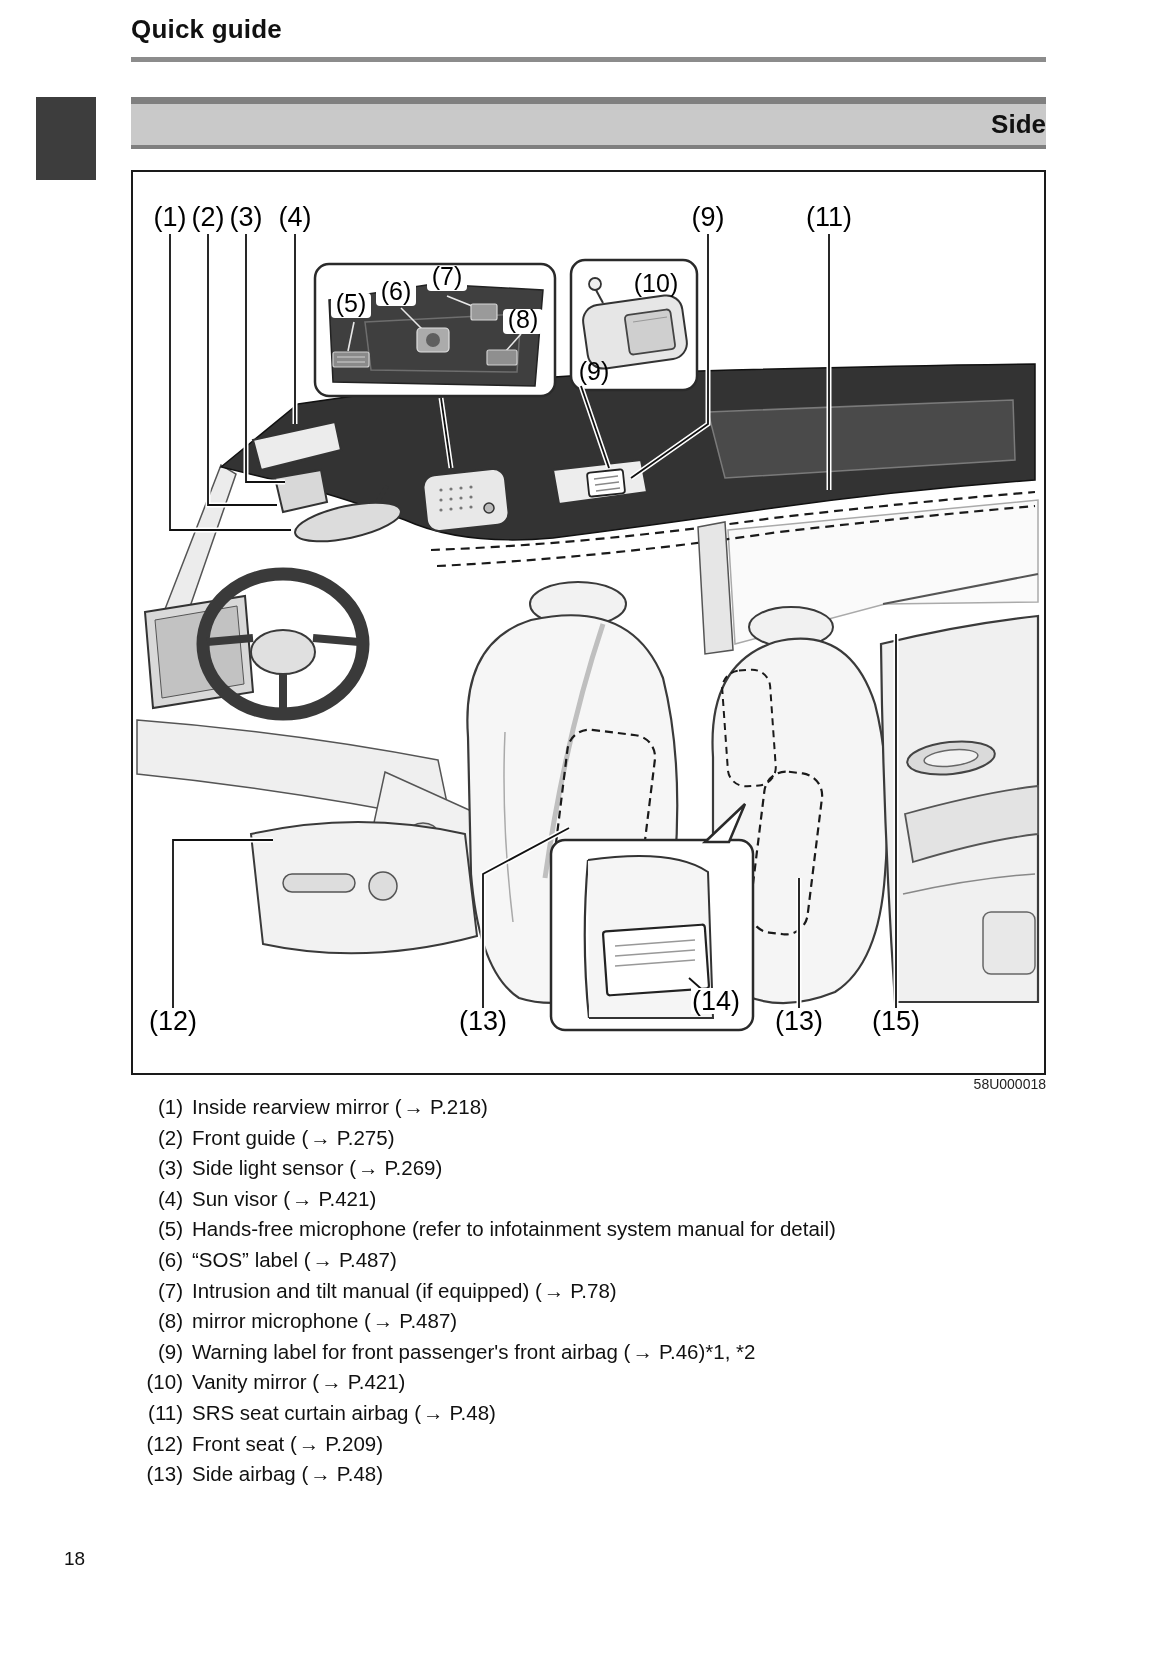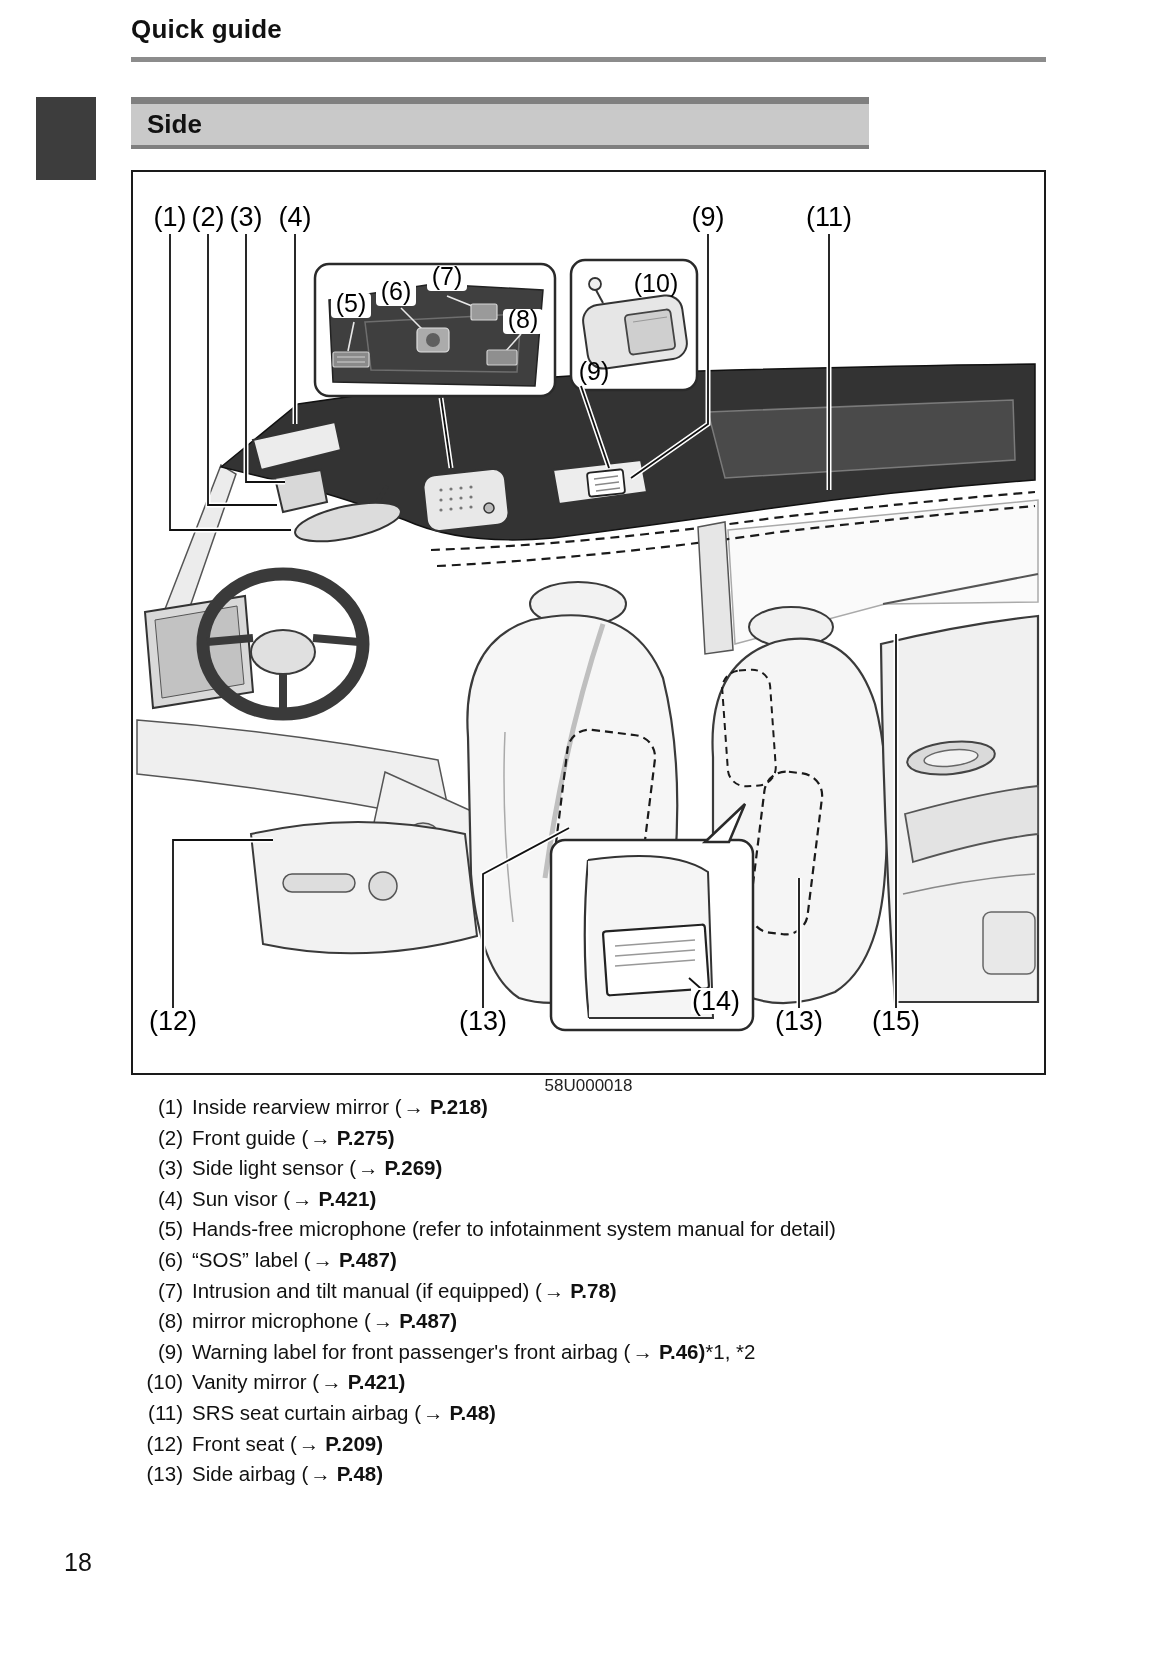--- a/index.html
+++ b/index.html
@@ -16,50 +16,50 @@
     position:absolute;left:95px;top:14px;
     font-size:26px;font-weight:bold;letter-spacing:.2px;
   }
   .header-rule{
     position:absolute;left:95px;top:57px;width:915px;height:5px;background:#8c8c8c;
   }
   .side-tab{
     position:absolute;left:0;top:97px;width:60px;height:83px;background:#3d3d3d;
   }
   .section-bar{
-    position:absolute;left:95px;top:97px;width:738px;height:52px;
+    position:absolute;left:95px;top:97px;width:915px;height:52px;
     box-sizing:border-box;
     background:#c9c9c9;
     border-top:7px solid #7f7f7f;
     border-bottom:4px solid #7f7f7f;
-    display:flex;align-items:center;
+    display:flex;align-items:center;justify-content:flex-end;
   }
   .section-bar span{
     font-size:26px;font-weight:bold;padding-left:16px;
   }
   .figure-frame{
     position:absolute;left:95px;top:170px;width:911px;height:901px;
     border:2px solid #1a1a1a;background:#fff;
   }
   .figure-frame svg{display:block;}
   .figure-code{
     position:absolute;left:95px;top:1076px;width:915px;
-    text-align:center;font-size:17px;color:#222;
+    text-align:right;font-size:14px;color:#222;
   }
   .legend{
     position:absolute;left:95px;top:1092px;width:1010px;
     font-size:20.5px;line-height:30.6px;
   }
   .lrow{display:flex;}
   .lnum{display:inline-block;width:52px;text-align:right;margin-right:9px;flex:none;}
   .ltxt{flex:1;}
   .larrow{margin:0 6px 0 2px;}
-  .lref{font-weight:bold;}
+  .lref{font-weight:normal;}
   .page-number{
-    position:absolute;left:28px;top:1548px;font-size:25px;
+    position:absolute;left:28px;top:1548px;font-size:19px;
   }
   text{font-family:"Liberation Sans", sans-serif;}
   .callout{font-size:27px;fill:#000;}
   .callout-sm{font-size:25px;fill:#000;}
 </style>
 </head>
 <body>
 
 <div class="page">
 

